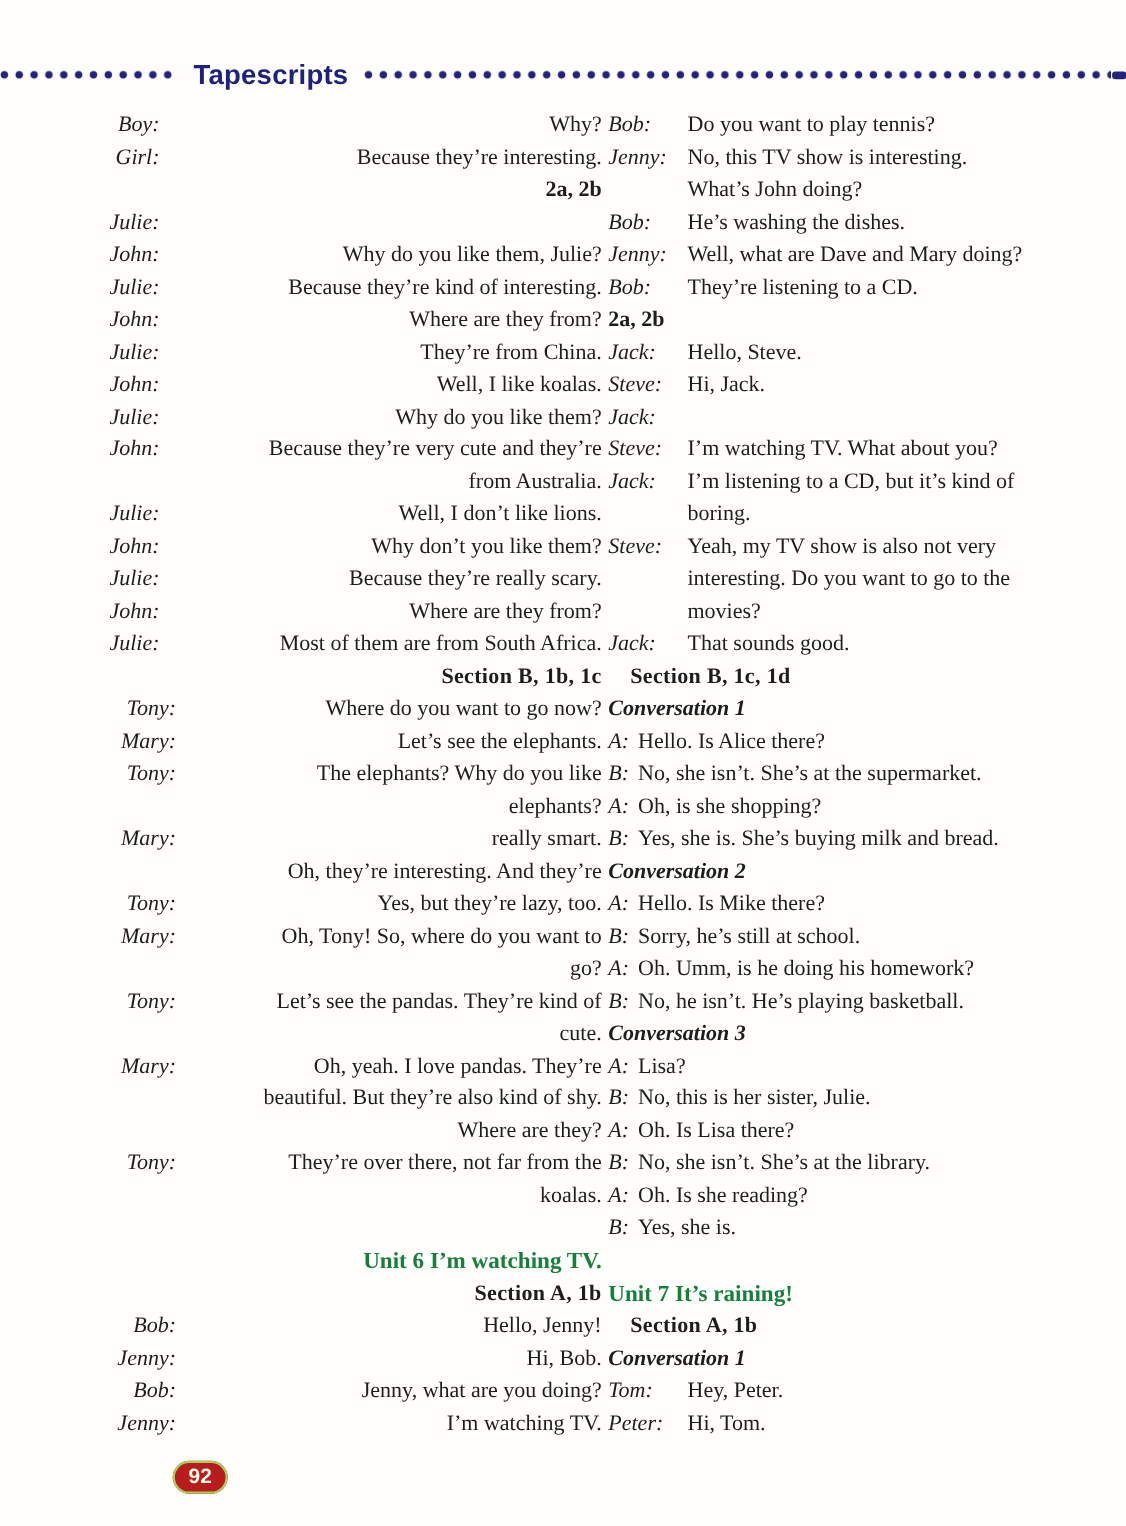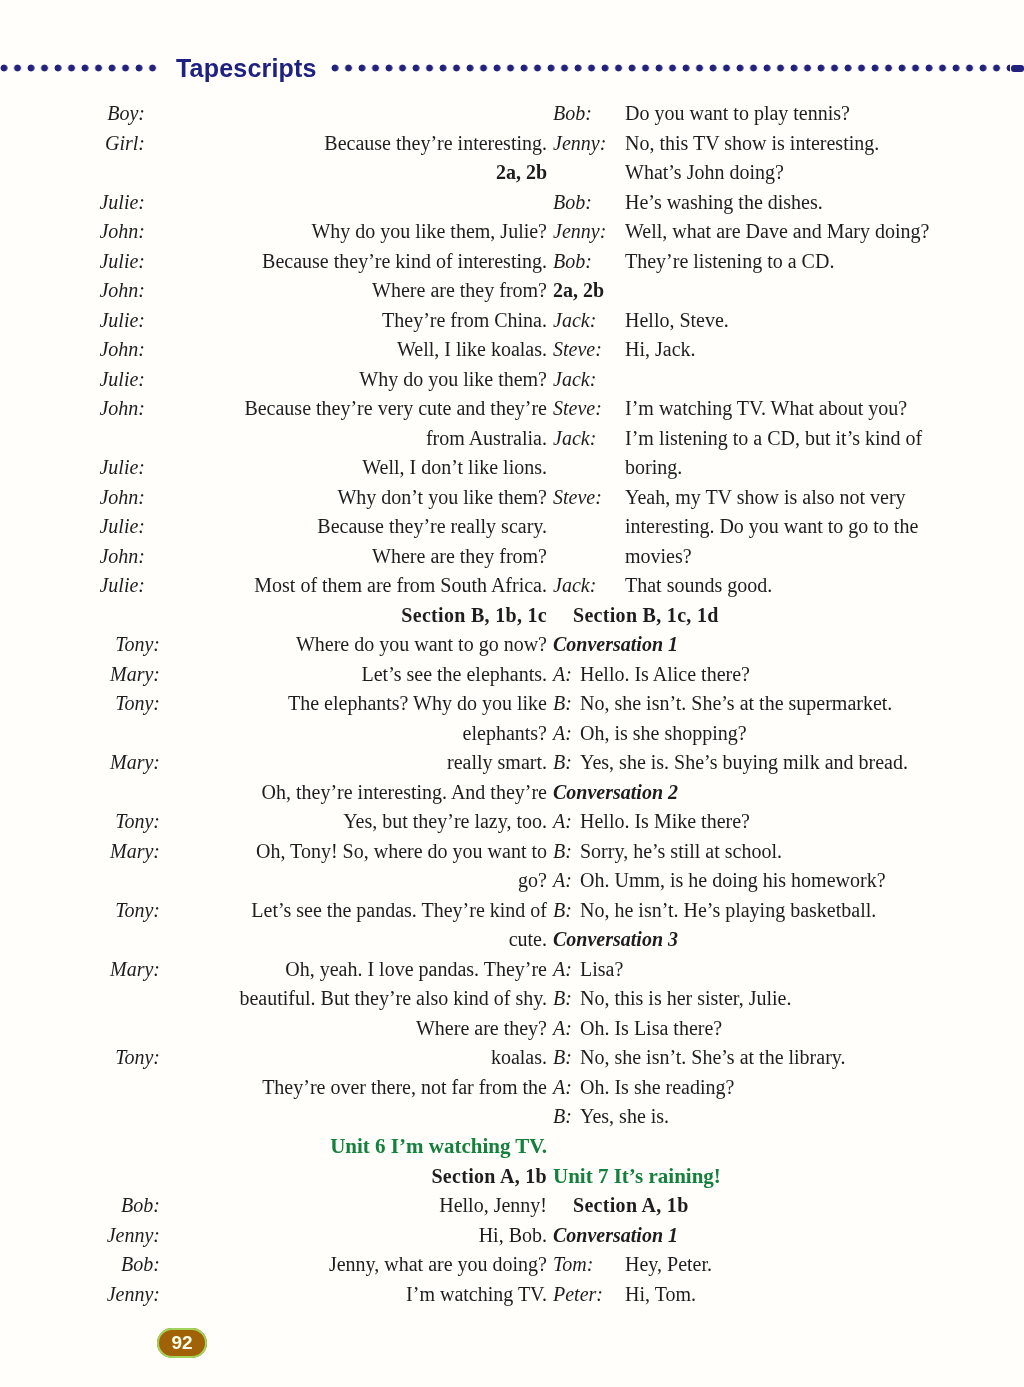--- a/index.html
+++ b/index.html
@@ -21,40 +21,43 @@
   .col-right{left:553px;width:463px;}
   .dline{display:flex;line-height:29.5px;font-size:20px;}
   .speaker{flex:none;font-style:italic;}
   .dtext{flex:1;}
   .tline{line-height:29.5px;}
   .bold-label{font-weight:bold;font-size:20px;line-height:29.5px;}
   .section-heading{font-weight:bold;font-size:20px;line-height:29.5px;letter-spacing:.3px;margin-left:20px;}
   .conversation-heading{font-weight:bold;font-style:italic;font-size:20px;line-height:29.5px;}
   .unit-heading{font-weight:bold;font-size:21px;line-height:29.5px;color:#15803d;}
   
-  .page-badge{position:absolute;left:157px;top:1328px;width:50px;height:30px;background:#a16207;
+  .page-badge{position:absolute;left:157px;top:1328px;width:50px;height:30px;background:#b91c1c;
         border-radius:15px;display:flex;align-items:center;justify-content:center;
         color:#f7ffe8;font-family:"Liberation Sans", sans-serif;font-weight:bold;font-size:19px;
         box-shadow:inset 0 0 0 2px #a2d45c;}
 </style>
 </head>
 <body>
 
 <div class="page">
 
   <div class="header">
     <div class="dots dots-left"></div>
     <div class="header-title">Tapescripts</div>
     <div class="dots dots-right"></div>
     <div class="header-dash"></div>
   </div>
 
   <div class="col col-left" id="col-left">
       <div class="dline">
         <div class="speaker" style="width: 60px;">Boy:</div>
+        <div class="dtext">
+          <div class="tline">Why?</div>
+        </div>
       </div>
       <div class="dline">
         <div class="speaker" style="width: 60px;">Girl:</div>
         <div class="dtext">
           <div class="tline">Because they’re interesting.</div>
         </div>
       </div>
       <div class="bold-label">2a, 2b</div>
       <div class="dline">
         <div class="speaker" style="width: 60px;">Julie:</div>
@@ -183,22 +186,22 @@
         <div class="speaker" style="width: 75px;">Mary:</div>
         <div class="dtext">
           <div class="tline">Oh, yeah. I love pandas. They’re</div>
           <div class="tline">beautiful. But they’re also kind of shy.</div>
           <div class="tline">Where are they?</div>
         </div>
       </div>
       <div class="dline">
         <div class="speaker" style="width: 75px;">Tony:</div>
         <div class="dtext">
+          <div class="tline">They’re over there, not far from the</div>
           <div class="tline">koalas.</div>
-          <div class="tline">They’re over there, not far from the</div>
         </div>
       </div>
       <div style="height: 30px;"></div>
       <div class="unit-heading">Unit 6  I’m watching TV.</div>
       <div class="section-heading">Section A, 1b</div>
       <div class="dline">
         <div class="speaker" style="width: 75px;">Bob:</div>
         <div class="dtext">
           <div class="tline">Hello, Jenny!</div>
         </div>

